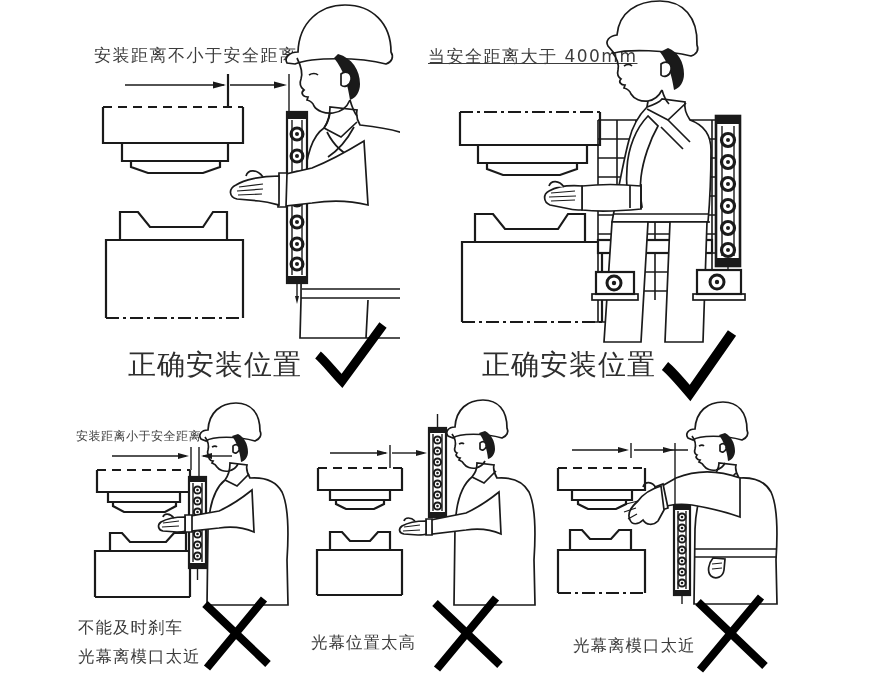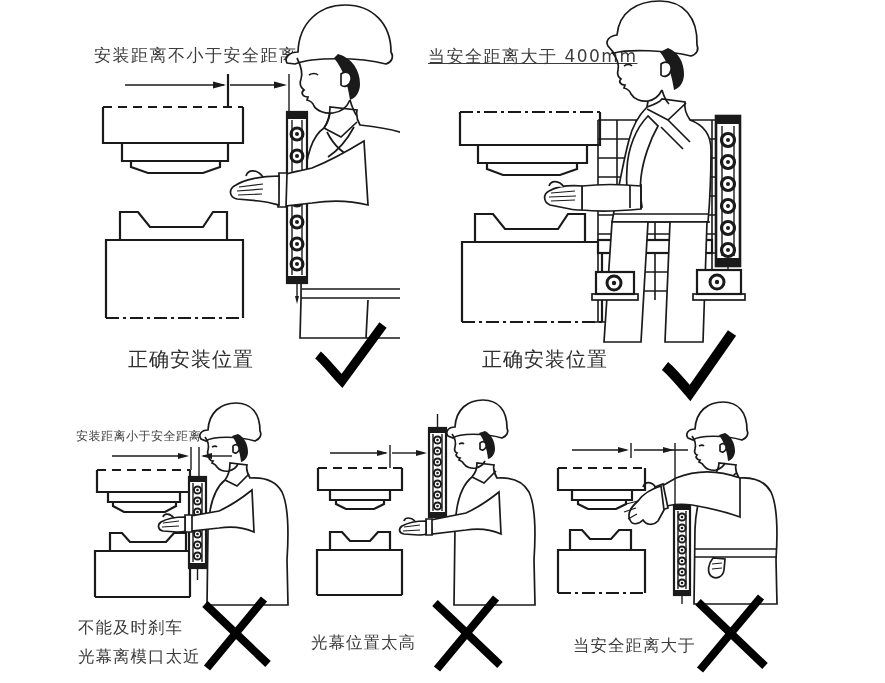--- a/index.html
+++ b/index.html
@@ -2,21 +2,21 @@
 <html><head>
 <meta charset="utf-8">
 <style>
   html,body{margin:0;padding:0;background:#fff;}
   #stage{position:relative;width:885px;height:683px;background:#ffffff;overflow:hidden;
          font-family:"DejaVu Sans",sans-serif;}
   .panel-svg{position:absolute;}
   .note{position:absolute;color:#3c3c3c;white-space:nowrap;}
   .note-lg{font-size:17px;letter-spacing:1.5px;}
   .note-sm{font-size:12px;letter-spacing:0.5px;}
-  .caption-lg{position:absolute;color:#2e2e2e;font-size:20px;letter-spacing:1px;white-space:nowrap;}
+  .caption-lg{position:absolute;color:#2e2e2e;font-size:28px;letter-spacing:1px;white-space:nowrap;}
   .caption-sm{position:absolute;color:#3c3c3c;font-size:16.5px;letter-spacing:1px;white-space:nowrap;line-height:29px;}
   
   .m{stroke:#1a1a1a;stroke-width:2.2;fill:none;}
   .t{stroke:#1a1a1a;stroke-width:1.4;fill:none;}
   .p{stroke:#1a1a1a;stroke-width:1.7;fill:none;}
   .pw{stroke:#1a1a1a;stroke-width:1.7;fill:#ffffff;}
   .mw{stroke:#1a1a1a;stroke-width:2.2;fill:#ffffff;}
   .f{fill:#1a1a1a;stroke:none;}
   .dash{stroke-dasharray:9 6;}
   .dashdot{stroke-dasharray:13 4 3 4;}
@@ -384,18 +384,18 @@
     </g>
     <g>
       <path class="pw" d="M688,438 C685,434 688,429 695,429 C696,411 708,402 723,402 C738,402 747,412 747,430 C749,434 747,438 742,440 C725,435 699,435 693,440 Z"></path>
       <path class="f" d="M725,433 C731,436 735,443 735,451 C735,456 732,460 728,461 C727,451 724,442 719,435 Z"></path>
       <path class="pw" d="M720,445 C723,442 727,444 726,449 C725,452 722,453 720,451 Z"></path>
       <path class="p" d="M692,436 C695,440 696,445 695,449 C694,452 695,454 697,455 C695,457 697,460 700,460 L699,462 C702,463 703,464 704,466 C706,469 711,471 716,470 C720,469 723,467 725,463"></path>
       <path class="p" d="M699,446 C701,445 703,445 704,446"></path>
     </g>
   </svg>
 
-  <div class="caption-sm" style="left:573px;top:631px;">当安全距离大于</div>
+  <div class="caption-sm" style="left:573px;top:631px;">光幕离模口太近</div>
   <svg class="panel-svg" style="left:689px;top:592px;" width="84" height="82" viewBox="0 0 84 82">
     <path d="M9,10 L76,74 M72,5 L11,78" fill="none" stroke="#000" stroke-width="8"></path>
   </svg>
 
 </div>
 
 </body></html>

